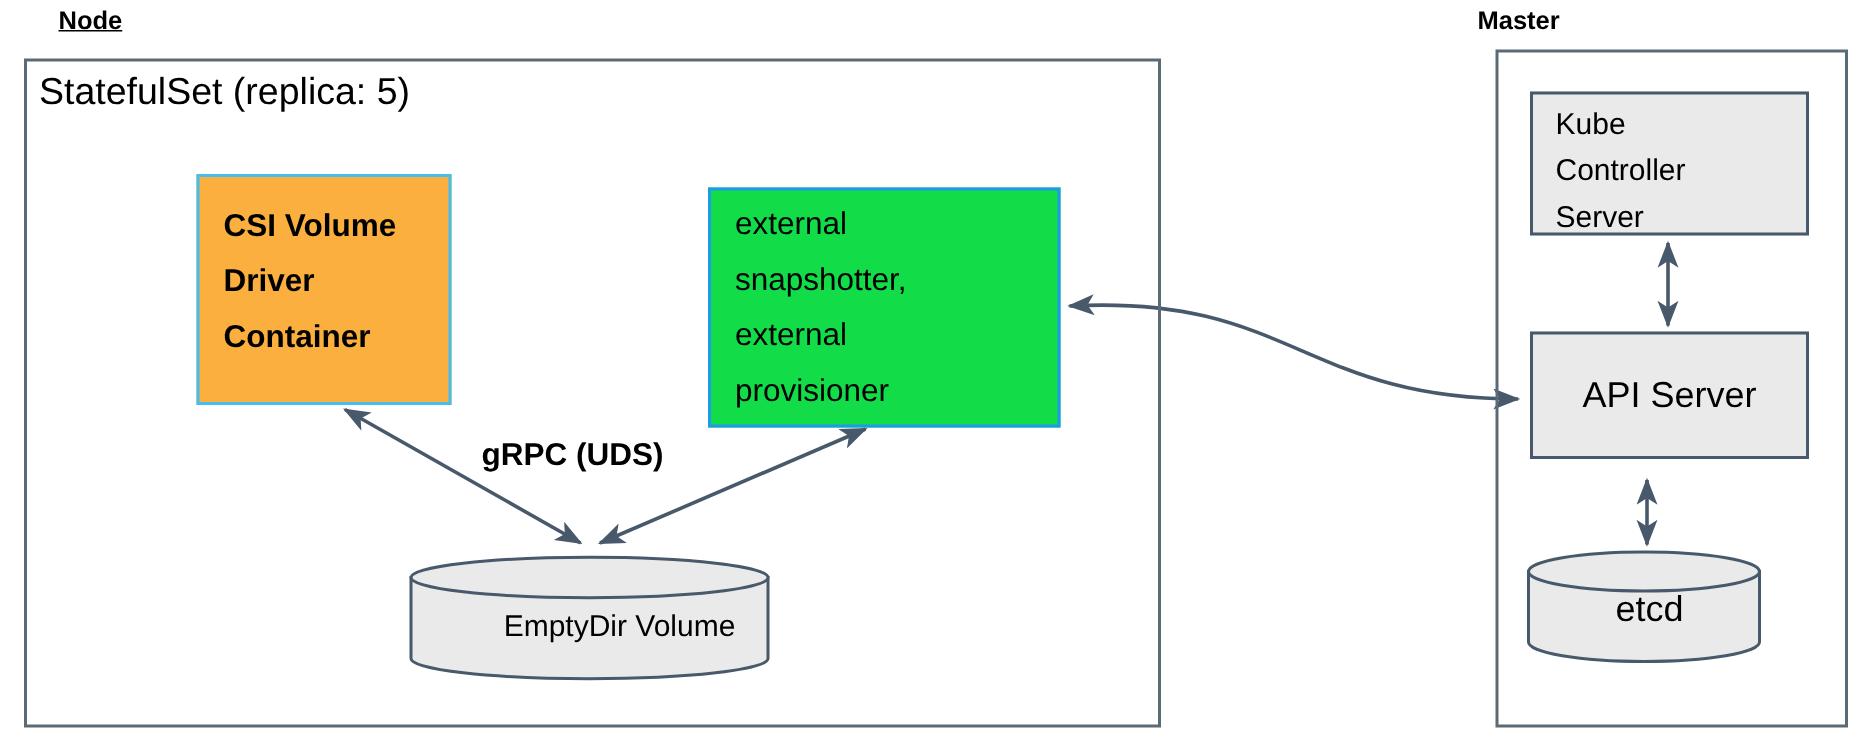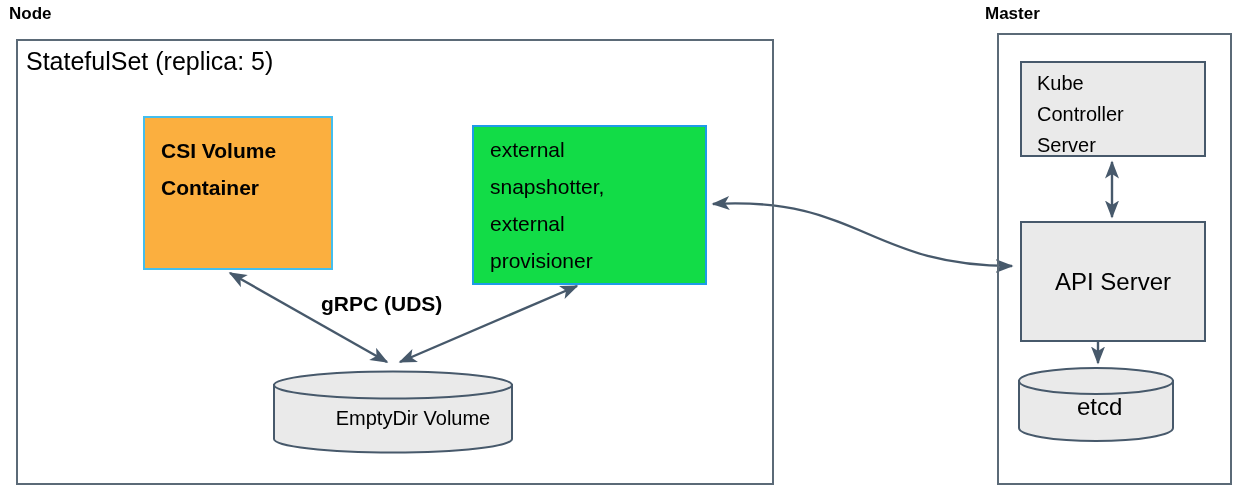--- a/index.html
+++ b/index.html
@@ -101,28 +101,29 @@
 
     <path class="connector-line" d="M577,286 L400,362" marker-start="url(#arw)" marker-end="url(#arw)"></path>
 
     <path class="connector-line" d="M713,204 C860,196 868,266 1012,266" marker-start="url(#arw)" marker-end="url(#arw)"></path>
 
     <path class="connector-line" d="M1112,162 L1112,217" marker-start="url(#arw)" marker-end="url(#arw)"></path>
 
     <path class="connector-line" d="M1098,320 L1098,363" marker-start="url(#arw)" marker-end="url(#arw)"></path>
   </svg>
 
-  <div class="abs section-label" style="left:9px; top:4px;">Node</div>
+  <div class="abs section-label" style="left:39px; top:4px;text-decoration:underline;">Node</div>
 
   <div class="abs outer-box" style="left:16px; top:39px; width:758px; height:446px;"></div>
 
   <div class="abs ss-label" style="left:26px; top:47px;">StatefulSet (replica: 5)</div>
 
-  <div class="abs csi-box" style="left:143px; top:116px; width:190px; height:154px;">
+  <div class="abs csi-box" style="left:131px; top:116px; width:170px; height:154px;">
     <div>CSI Volume</div>
+    <div>Driver</div>
     <div>Container</div>
   </div>
 
   <div class="abs ext-box" style="left:472px; top:125px; width:235px; height:160px;">
     <div>external</div>
     <div>snapshotter,</div>
     <div>external</div>
     <div>provisioner</div>
   </div>
 
@@ -133,19 +134,19 @@
   <div class="abs section-label" style="left:985px; top:4px;">Master</div>
 
   <div class="abs outer-box" style="left:997px; top:33px; width:235px; height:452px;"></div>
 
   <div class="abs gray-box kcm-box" style="left:1020px; top:61px; width:186px; height:96px;">
     <div>Kube</div>
     <div>Controller</div>
     <div>Server</div>
   </div>
 
-  <div class="abs gray-box api-box" style="left:1020px; top:221px; width:186px; height:121px;">
+  <div class="abs gray-box api-box" style="left:1020px; top:221px; width:186px; height:85px;">
     <span>API Server</span>
   </div>
 
   <div class="abs etcd-label" style="left:1038px; top:393px;">etcd</div>
 
 </div>
 
 </body></html>

